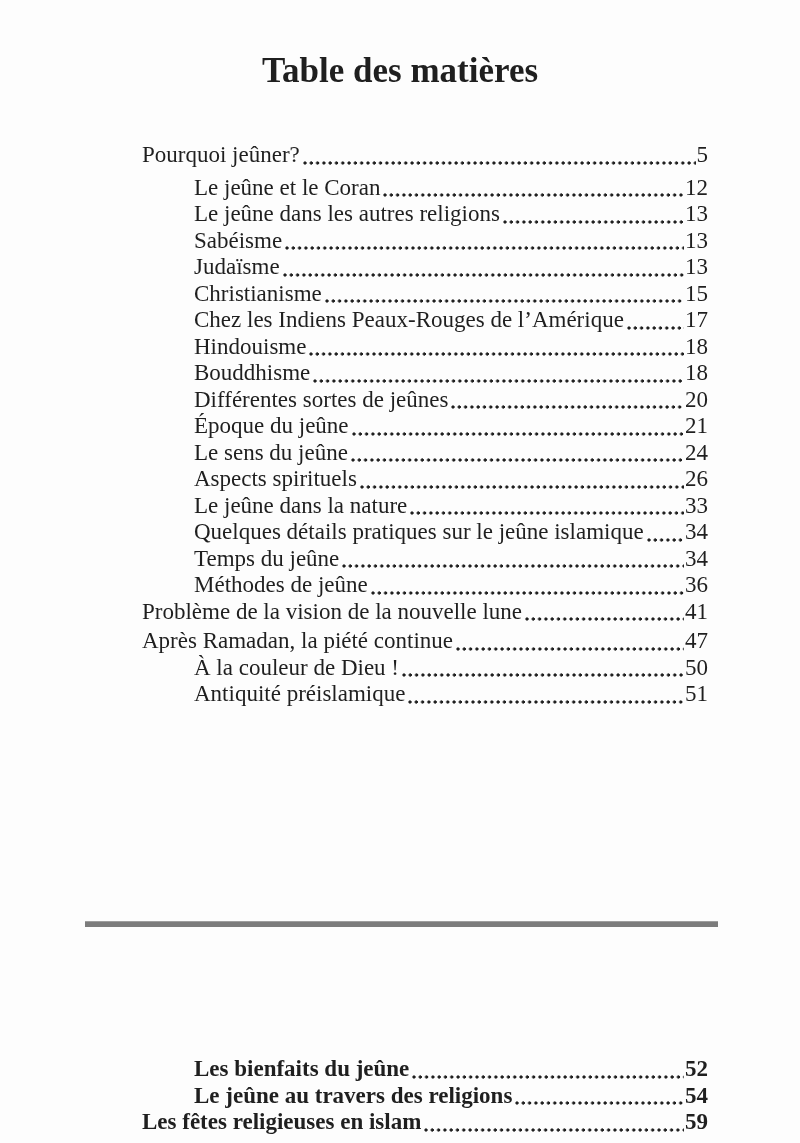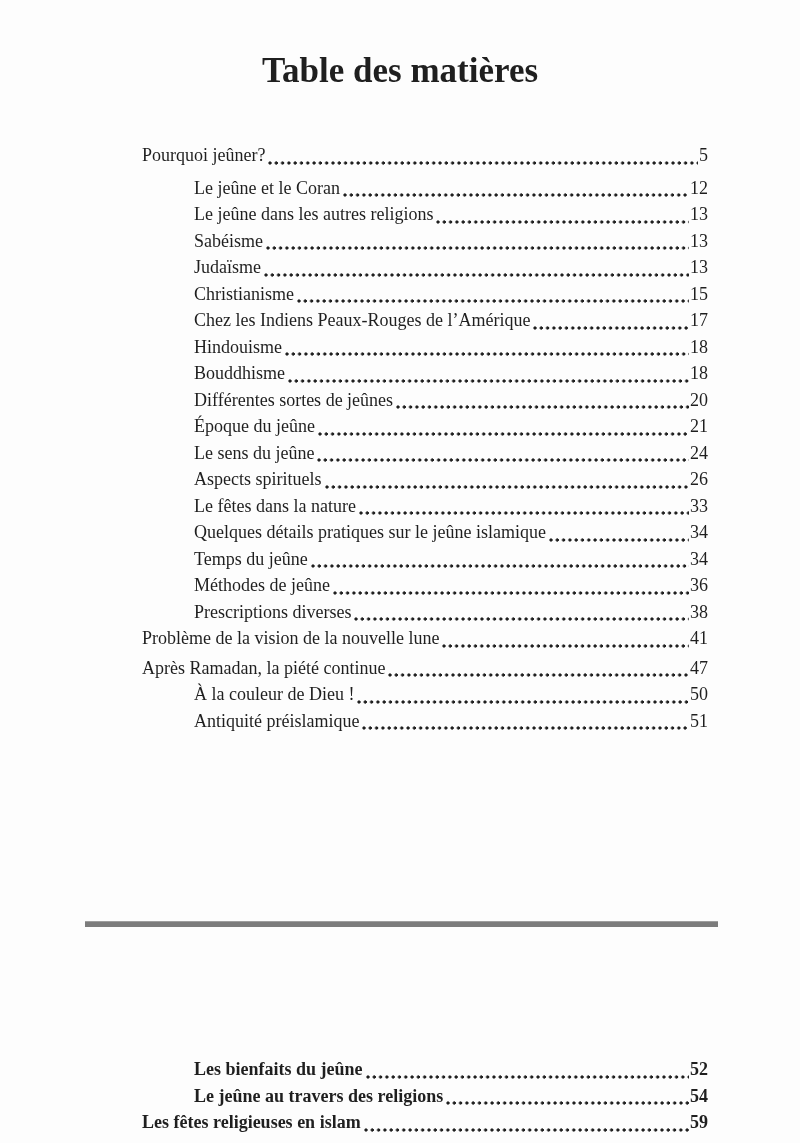--- a/index.html
+++ b/index.html
@@ -22,21 +22,21 @@
     letter-spacing:0px;color:var(--text);
   }
   .toc-section{
     position:absolute;left:142px;width:566px;
   }
   .toc-section.top{top:142px;}
   .toc-section.bottom{top:1056px;font-weight:bold;}
   .toc-row{
     display:flex;align-items:baseline;
     height:26.5px;line-height:26.5px;
-    font-size:18px;white-space:nowrap;
+    font-size:23px;white-space:nowrap;
   }
   .toc-row.indent{padding-left:52px;}
   .toc-label{flex:none;}
   .toc-leader{
     flex:1 1 auto;align-self:stretch;position:relative;min-width:0;
   }
   .toc-leader::after{
     content:"";position:absolute;left:3px;right:1px;bottom:4px;height:4px;
     background-image:radial-gradient(circle at 2px 2px, var(--text) 1.35px, rgba(0,0,0,0) 1.9px);
     background-size:6.3px 4px;background-repeat:repeat-x;
@@ -113,43 +113,38 @@
         <span class="toc-label">Le sens du jeûne</span>
         <span class="toc-leader"></span>
         <span class="toc-page">24</span>
       </div>
       <div class="toc-row indent">
         <span class="toc-label">Aspects spirituels</span>
         <span class="toc-leader"></span>
         <span class="toc-page">26</span>
       </div>
       <div class="toc-row indent">
-        <span class="toc-label">Le fêtes dans la nature</span>
+        <span class="toc-label">Le jeûne dans la nature</span>
         <span class="toc-leader"></span>
         <span class="toc-page">33</span>
       </div>
       <div class="toc-row indent">
         <span class="toc-label">Quelques détails pratiques sur le jeûne islamique</span>
         <span class="toc-leader"></span>
         <span class="toc-page">34</span>
       </div>
       <div class="toc-row indent">
         <span class="toc-label">Temps du jeûne</span>
         <span class="toc-leader"></span>
         <span class="toc-page">34</span>
       </div>
       <div class="toc-row indent">
         <span class="toc-label">Méthodes de jeûne</span>
         <span class="toc-leader"></span>
         <span class="toc-page">36</span>
-      </div>
-      <div class="toc-row indent">
-        <span class="toc-label">Prescriptions diverses</span>
-        <span class="toc-leader"></span>
-        <span class="toc-page">38</span>
       </div>
       <div class="toc-row">
         <span class="toc-label">Problème de la vision de la nouvelle lune</span>
         <span class="toc-leader"></span>
         <span class="toc-page">41</span>
       </div>
       <div class="toc-row" style="margin-top: 3px;">
         <span class="toc-label">Après Ramadan, la piété continue</span>
         <span class="toc-leader"></span>
         <span class="toc-page">47</span>

